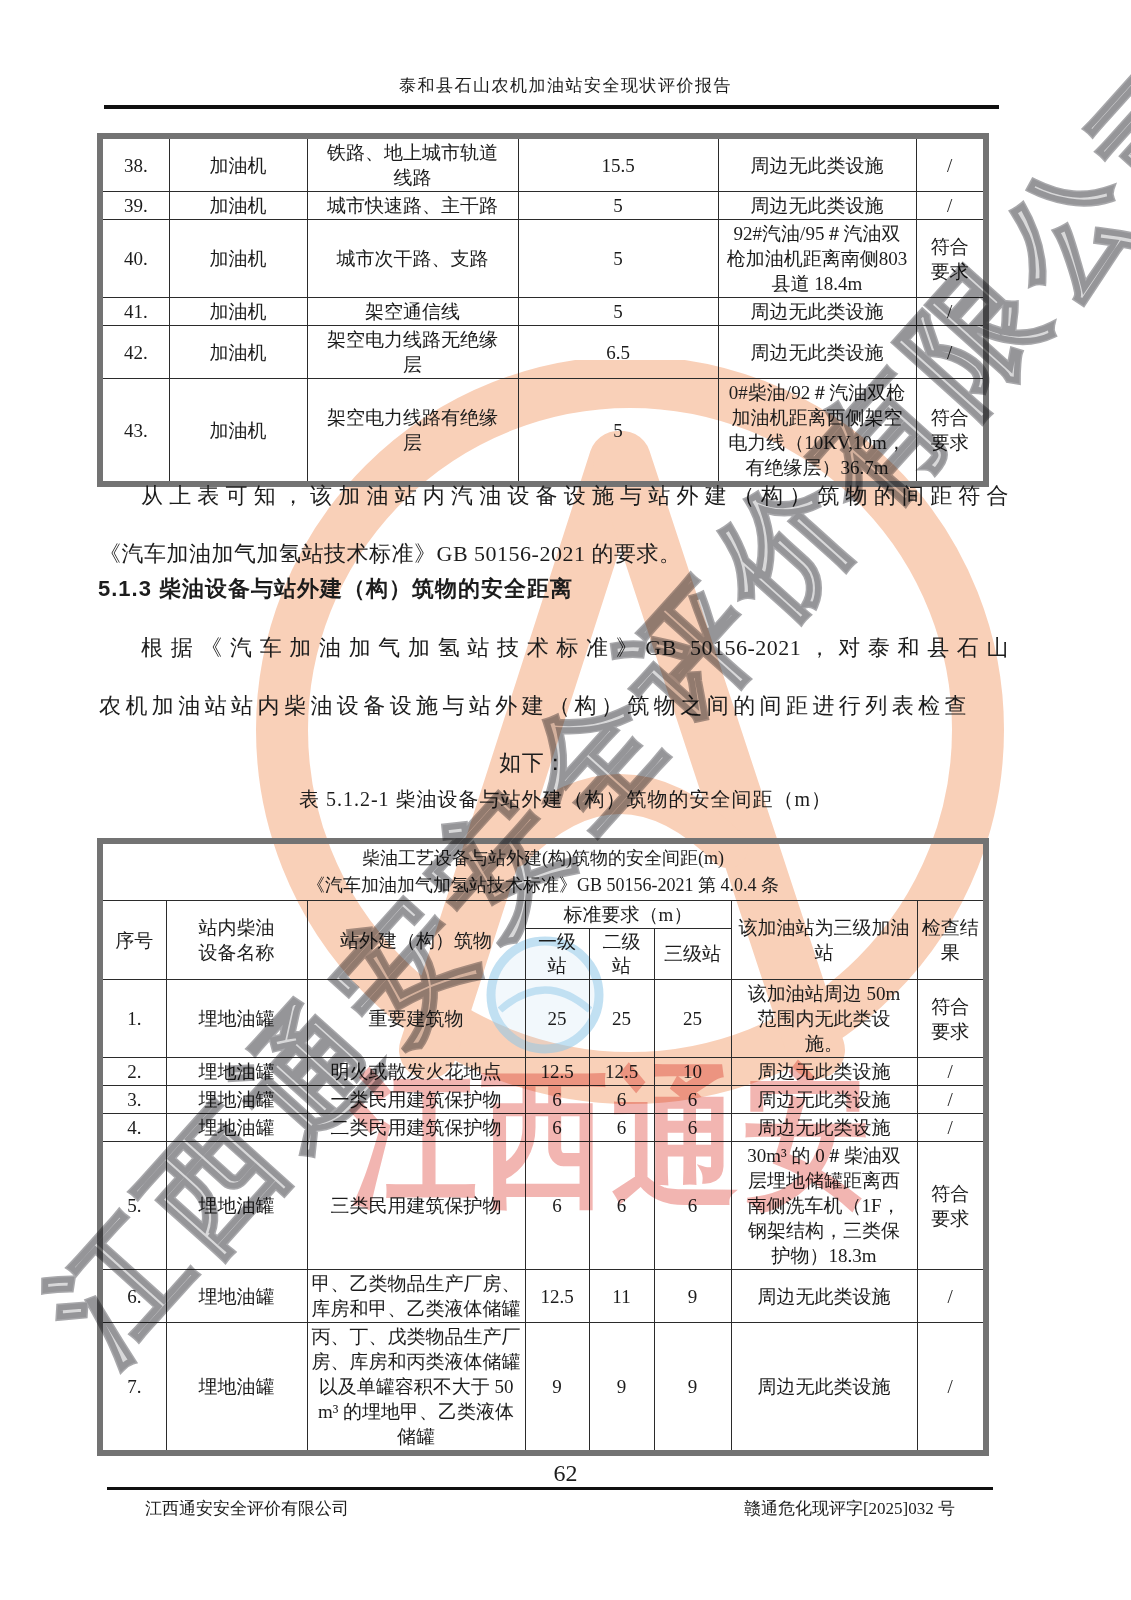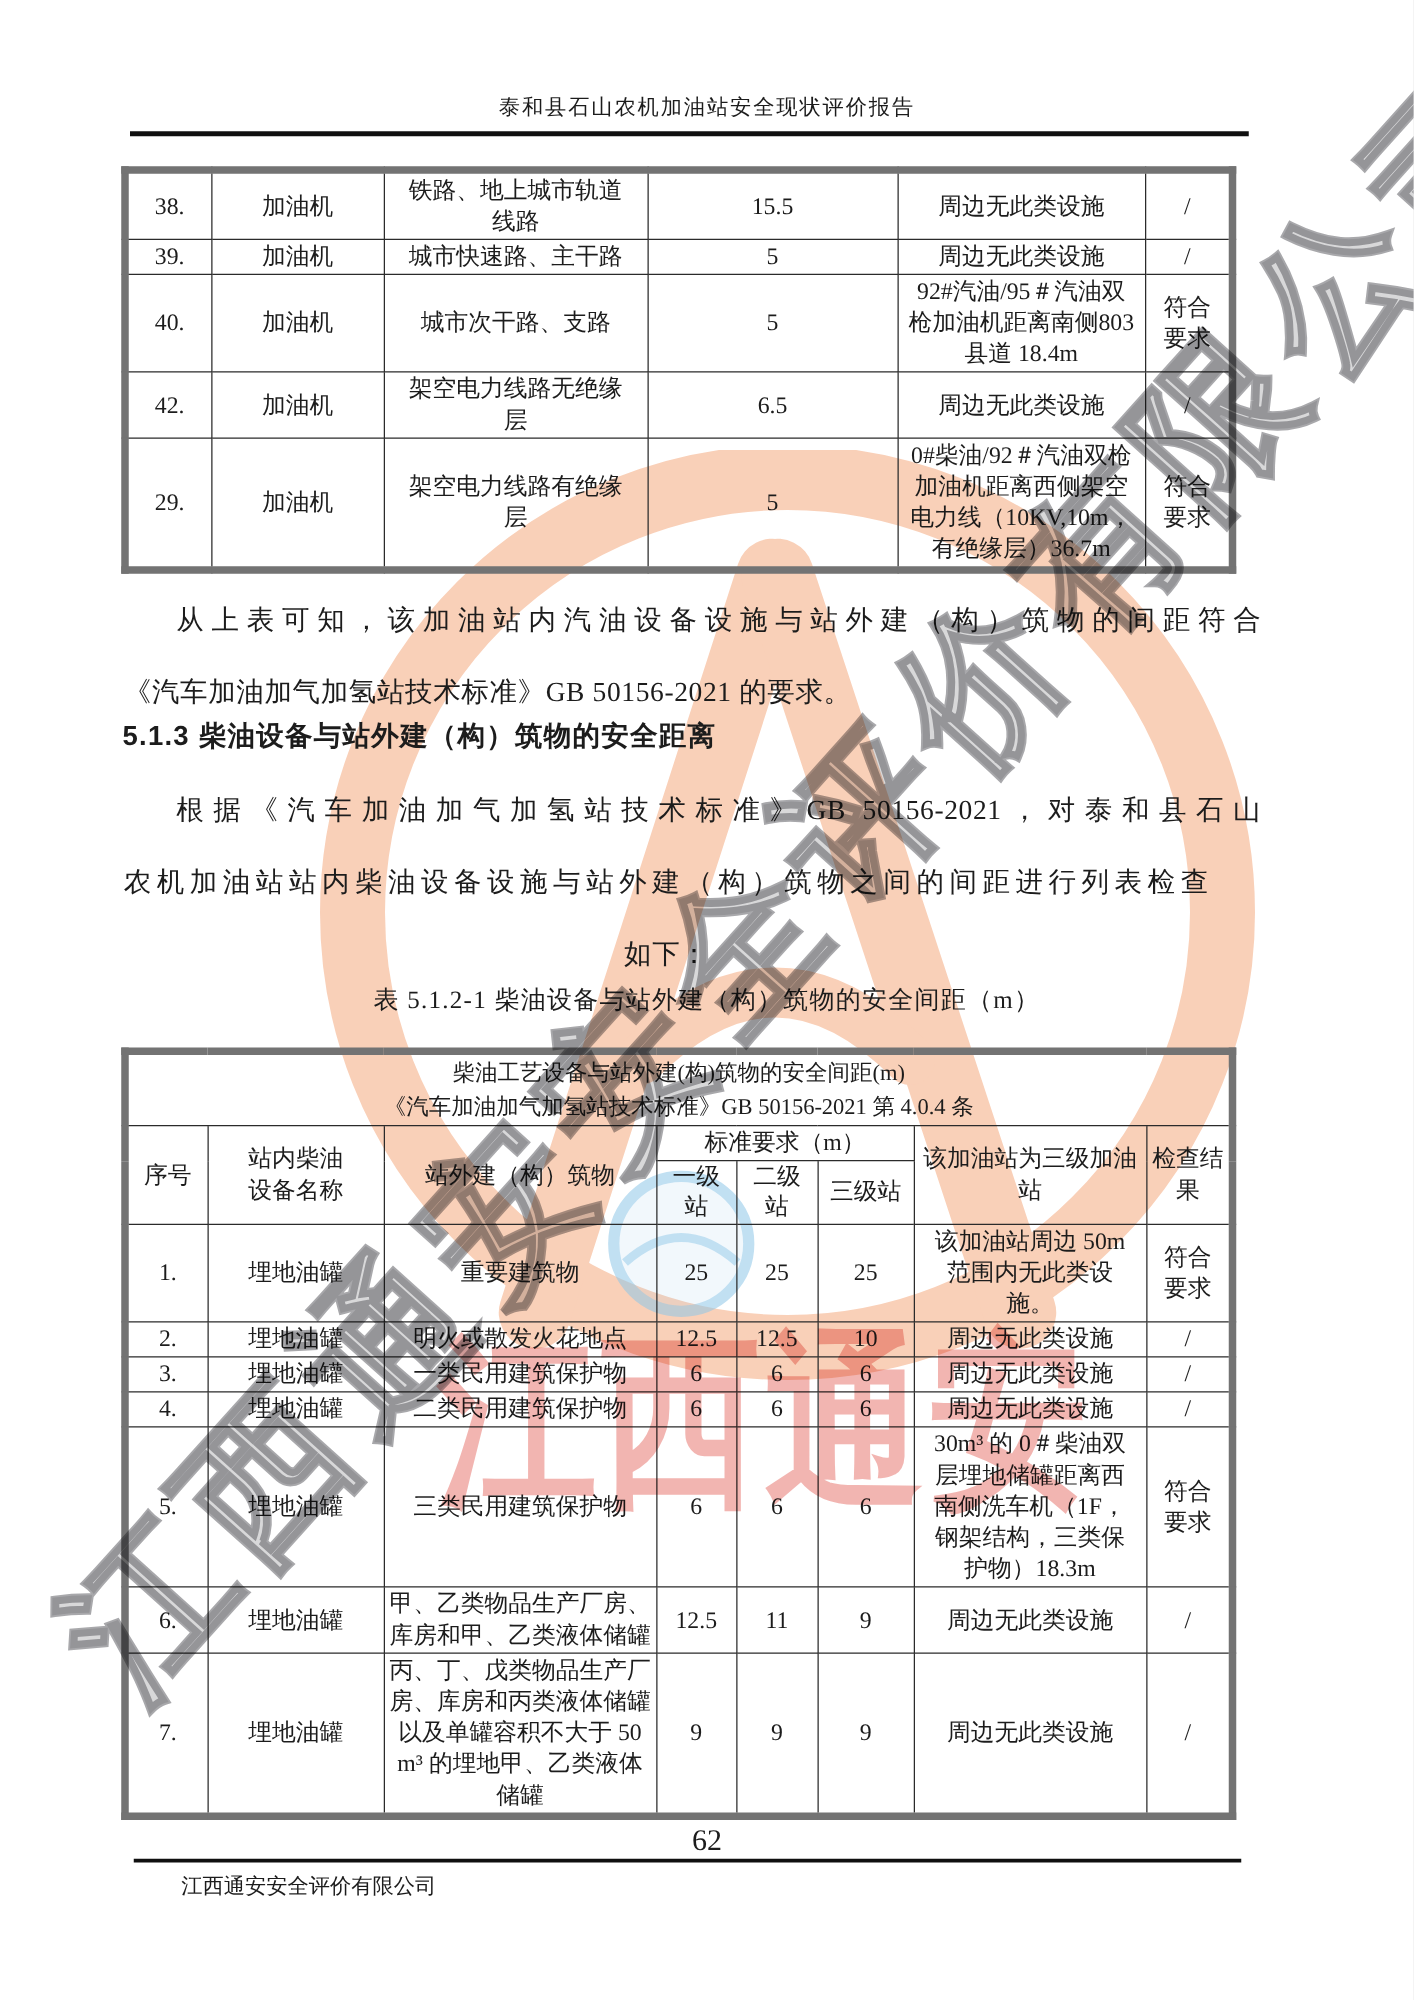--- a/index.html
+++ b/index.html
@@ -118,29 +118,37 @@
         </tr>
         <tr>
           <td class="c0">40.</td>
           <td class="c1">加油机</td>
           <td class="c2">城市次干路、支路</td>
           <td class="c3">5</td>
           <td class="c4">92#汽油/95＃汽油双枪加油机距离南侧803 县道 18.4m</td>
           <td class="c5">符合要求</td>
         </tr>
         <tr>
+          <td class="c0">41.</td>
+          <td class="c1">加油机</td>
+          <td class="c2">架空通信线</td>
+          <td class="c3">5</td>
+          <td class="c4">周边无此类设施</td>
+          <td class="c5">/</td>
+        </tr>
+        <tr>
           <td class="c0">42.</td>
           <td class="c1">加油机</td>
           <td class="c2">架空电力线路无绝缘层</td>
           <td class="c3">6.5</td>
           <td class="c4">周边无此类设施</td>
           <td class="c5">/</td>
         </tr>
         <tr>
-          <td class="c0">29.</td>
+          <td class="c0">43.</td>
           <td class="c1">加油机</td>
           <td class="c2">架空电力线路有绝缘层</td>
           <td class="c3">5</td>
           <td class="c4">0#柴油/92＃汽油双枪加油机距离西侧架空电力线（10KV,10m，有绝缘层）36.7m</td>
           <td class="c5">符合要求</td>
         </tr>
       </tbody>
   </table>
 
   <div class="pline justify indent p1l1">从上表可知，该加油站内汽油设备设施与站外建（构）筑物的间距符合</div>
@@ -256,14 +264,15 @@
           <td class="c5">9</td>
           <td class="c6">周边无此类设施</td>
           <td class="c7">/</td>
         </tr>
       </tbody>
   </table>
 
   <div class="pageno">62</div>
   <div class="footer-rule"></div>
   <div class="footer-left">江西通安安全评价有限公司</div>
+  <div class="footer-right">赣通危化现评字[2025]032 号</div>
 
 </div>
 
 </body></html>

